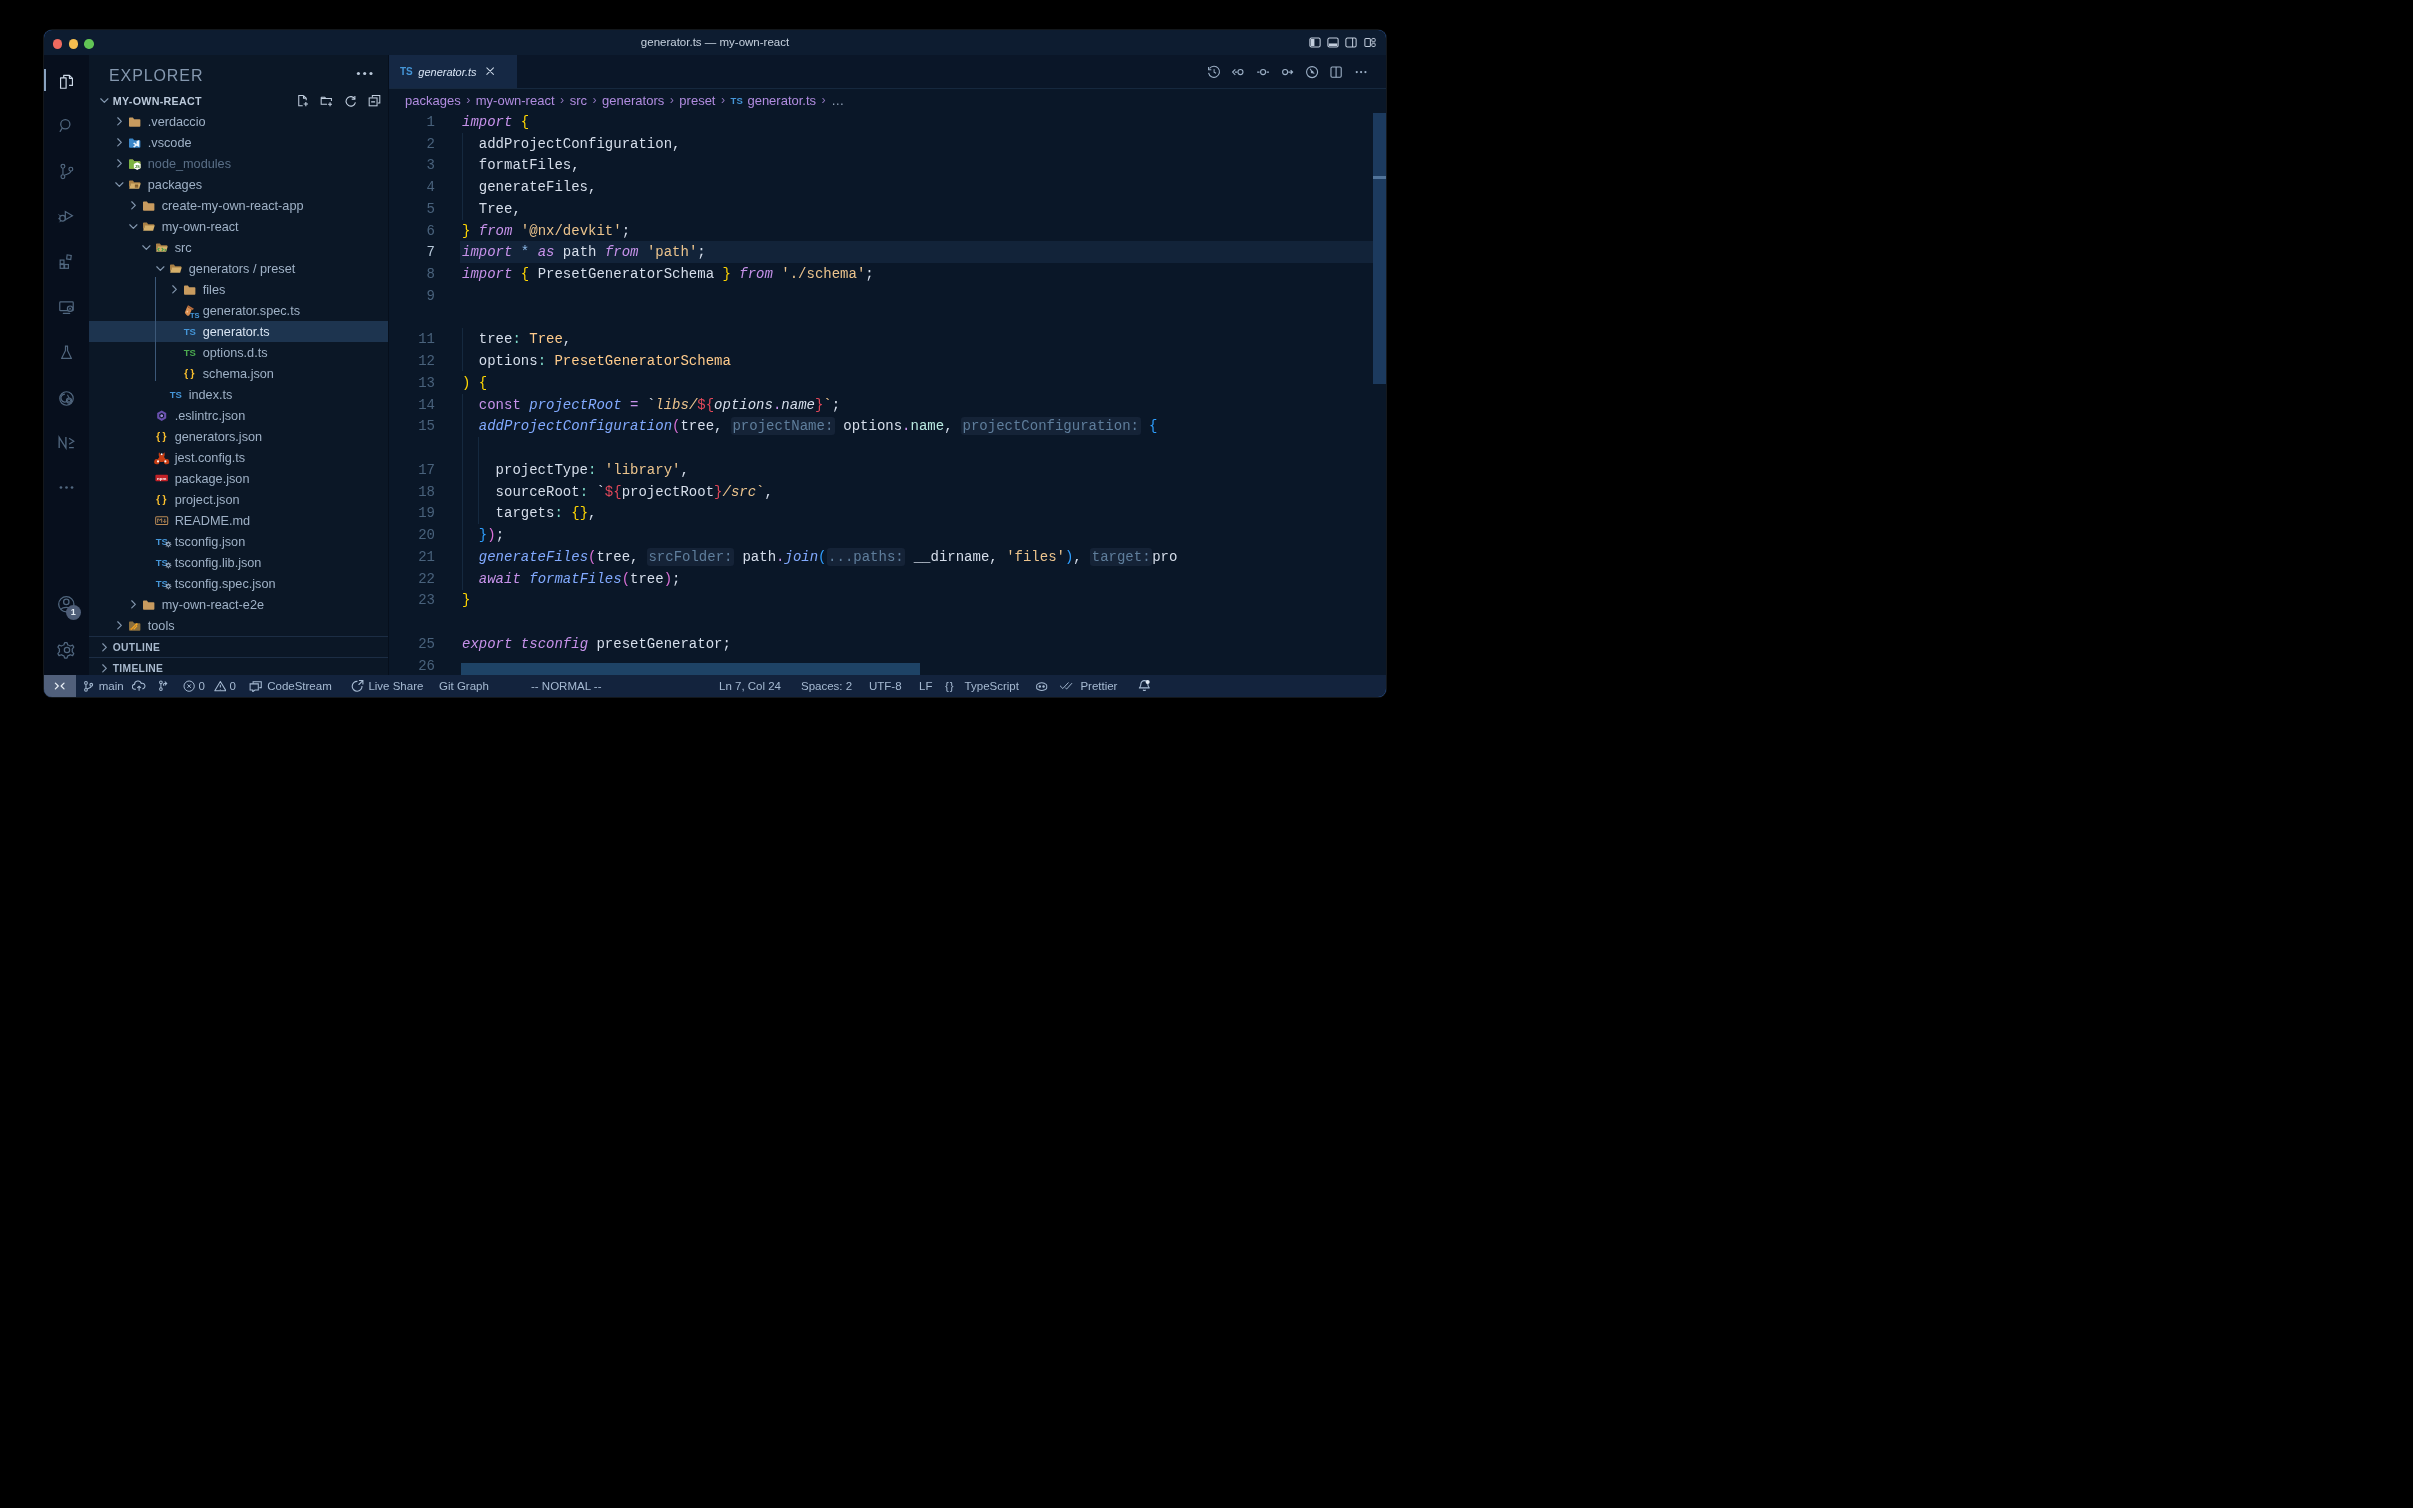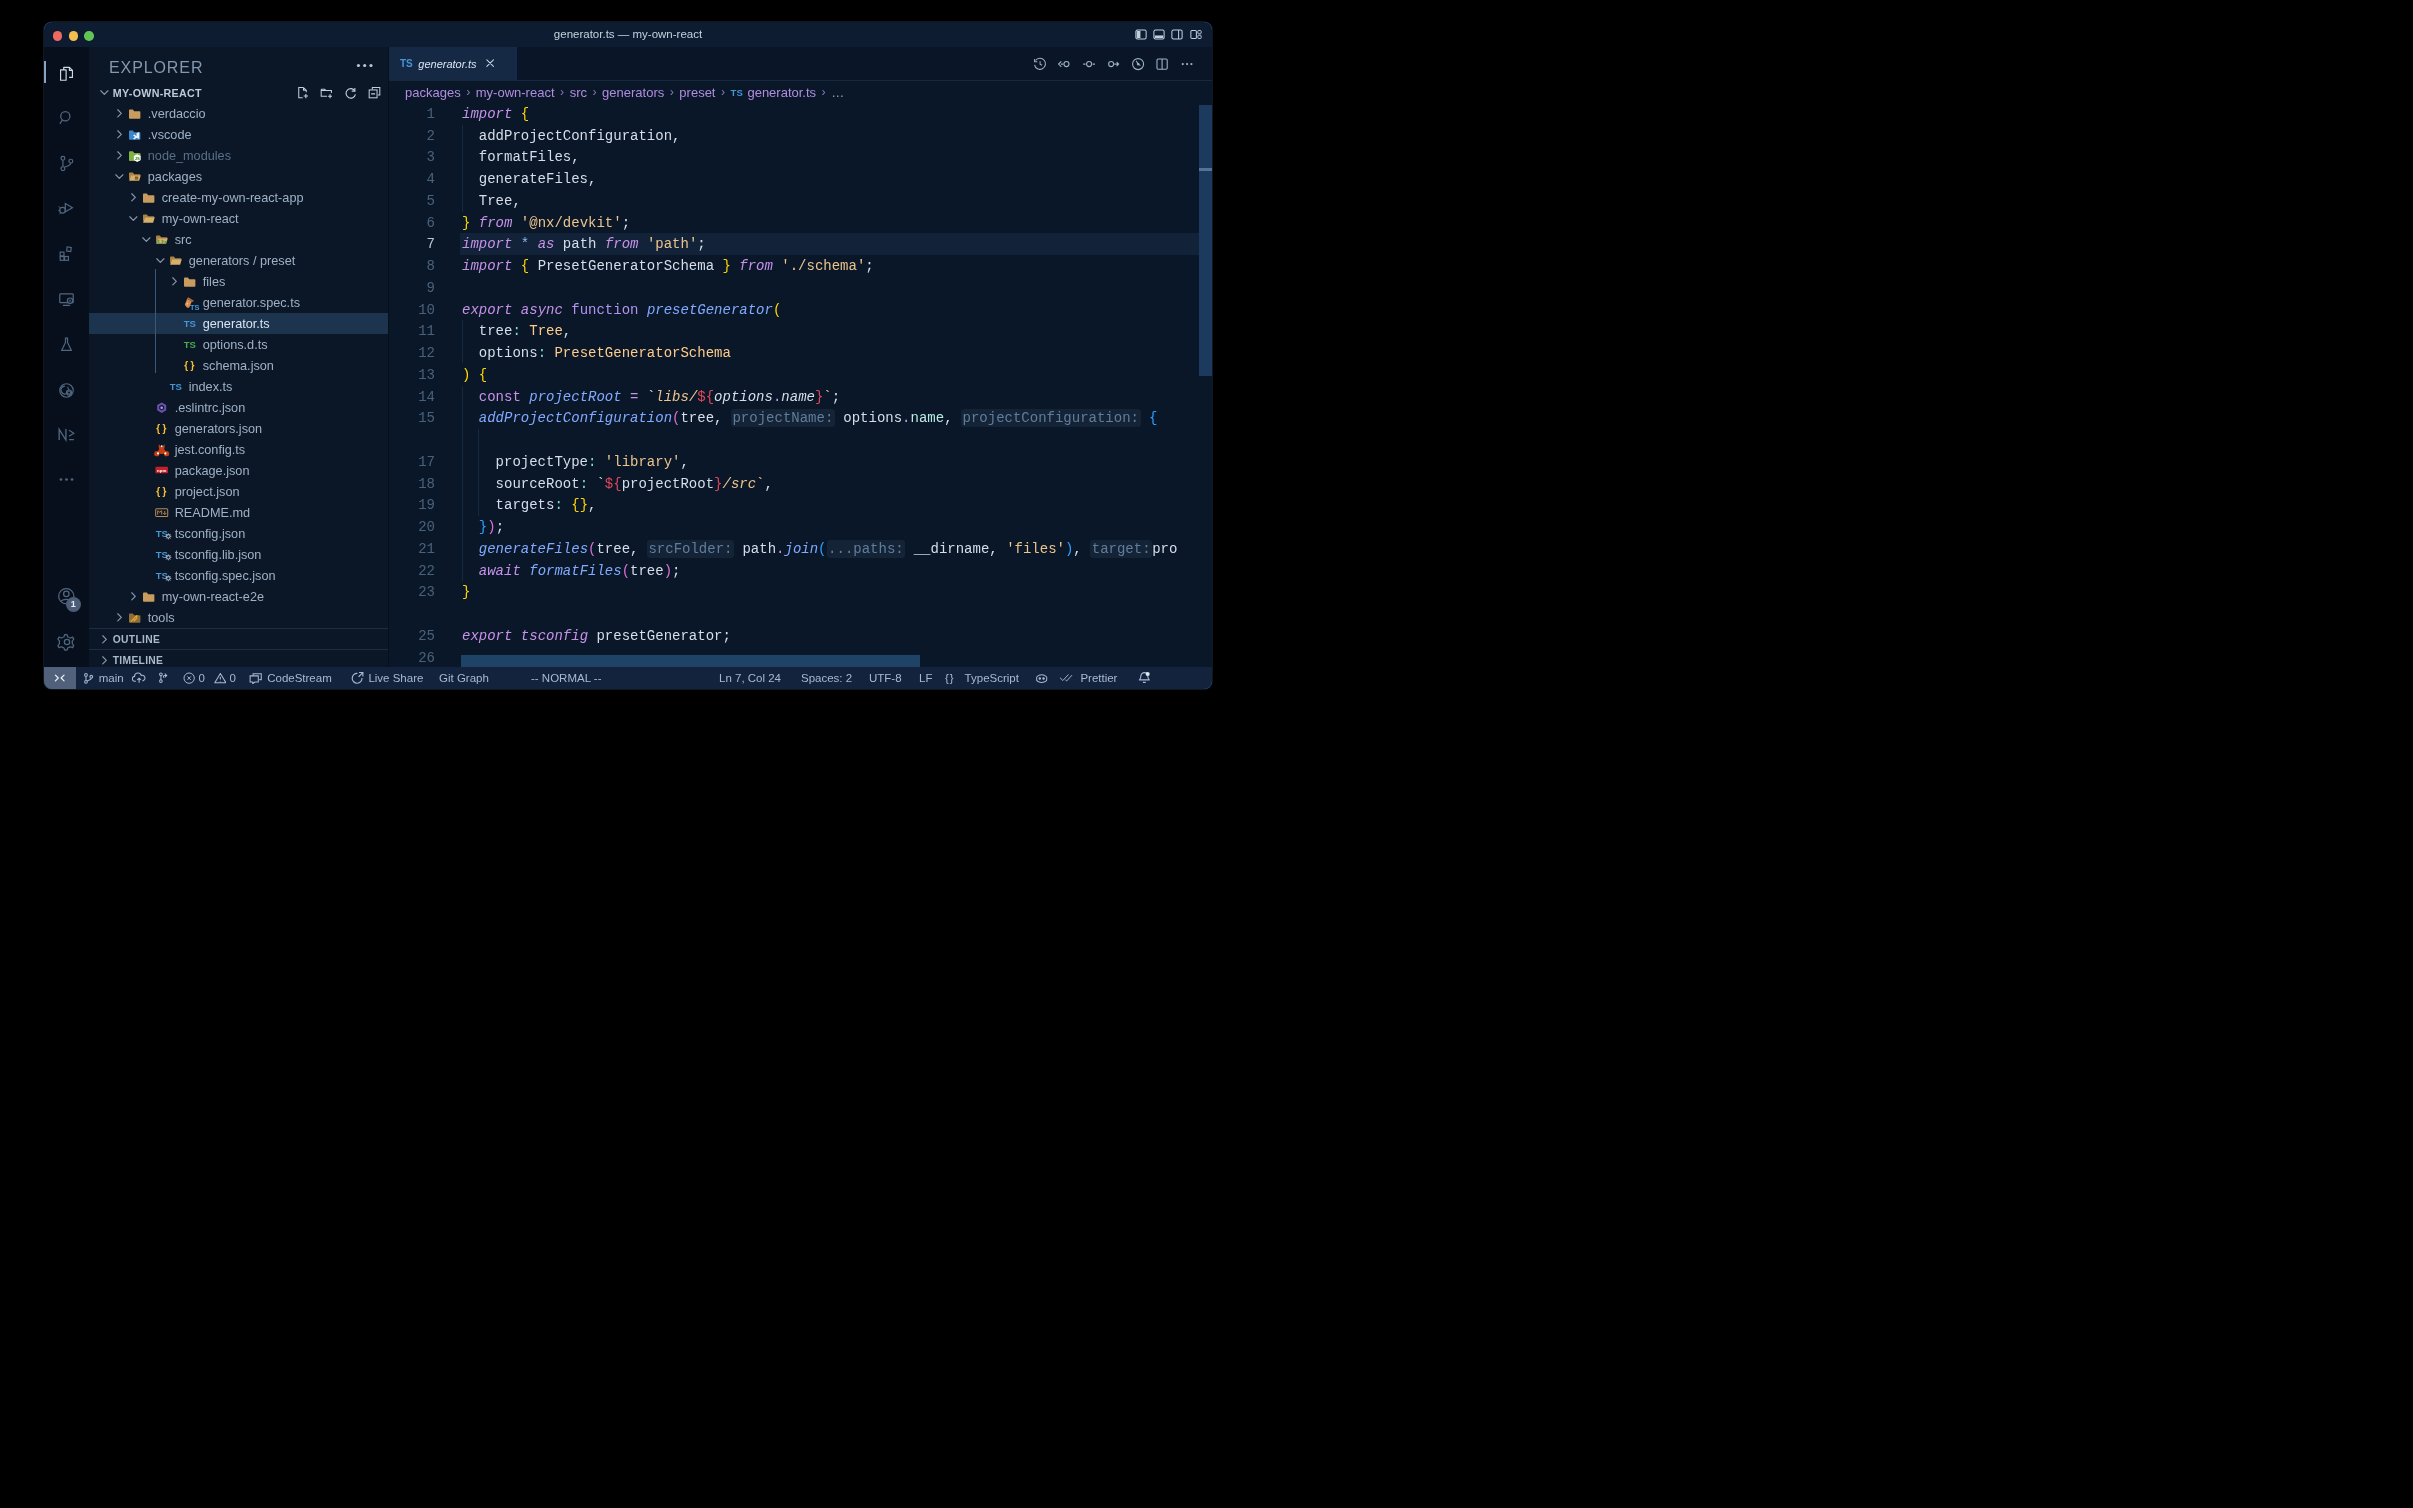--- a/index.html
+++ b/index.html
@@ -1,19 +1,19 @@
 <!DOCTYPE html>
 <html style="font-size:12.7px"><head>
 <meta charset="utf-8">
 <style>
   * { margin:0; padding:0; box-sizing:border-box; }
   html,body { width:1207px; height:754px; background:#000; overflow:hidden; }
   body { font-family:"Liberation Sans", sans-serif; }
   .window {
-    position:absolute; left:44px; top:22px; width:1168px; height:667px;
+    position:absolute; left:44px; top:30px; width:1342px; height:667px;
     background:#3b82f6; border-radius:8px; overflow:hidden;
     box-shadow:0 0 0 0.8px rgba(120,140,170,0.22);
     display:flex; flex-direction:column;
   }
   .titlebar {
     height:25px; background:#0d1c30; flex:none; position:relative;
   }
   .tl { position:absolute; top:40px; width:9.5px; height:9.5px; border-radius:50%; }
   .title-text {
     position:absolute; top:0; left:0; right:0; height:25px; line-height:25px;
@@ -593,21 +593,20 @@
         <div class="ig" style="left:89px; top:326px; height:87px;"></div>
         <div class="cline" style="top:0px"><span class="lnum">1</span><span class="ltext"><span class="k">import</span> <span class="b1">{</span></span></div>
         <div class="cline" style="top:22px"><span class="lnum">2</span><span class="ltext"><span class="w">  addProjectConfiguration,</span></span></div>
         <div class="cline" style="top:43px"><span class="lnum">3</span><span class="ltext"><span class="w">  formatFiles,</span></span></div>
         <div class="cline" style="top:65px"><span class="lnum">4</span><span class="ltext"><span class="w">  generateFiles,</span></span></div>
         <div class="cline" style="top:87px"><span class="lnum">5</span><span class="ltext"><span class="w">  Tree,</span></span></div>
         <div class="cline" style="top:109px"><span class="lnum">6</span><span class="ltext"><span class="b1">}</span> <span class="k">from</span> <span class="s">'@nx/devkit'</span><span class="w">;</span></span></div>
         <div class="cline" style="top:130px"><span class="lnum" style="color:#b6c7d9;">7</span><span class="ltext"><span class="k">import</span> <span class="st">*</span> <span class="k">as</span> <span class="w">path</span> <span class="k">from</span> <span class="s">'path'</span><span class="w">;</span></span></div>
         <div class="cline" style="top:152px"><span class="lnum">8</span><span class="ltext"><span class="k">import</span> <span class="b1">{</span> <span class="w">PresetGeneratorSchema</span> <span class="b1">}</span> <span class="k">from</span> <span class="s">'./schema'</span><span class="w">;</span></span></div>
         <div class="cline" style="top:174px"><span class="lnum">9</span></div>
-        <div class="cline" style="top:196px"><span class="lnum">10</span><span class="ltext"><span class="k">export</span> <span class="k">async</span> <span class="fnk">function</span> <span class="fn">presetGenerator</span><span class="b1">(</span></span></div>
         <div class="cline" style="top:217px"><span class="lnum">11</span><span class="ltext"><span class="w">  tree</span><span class="te">:</span> <span class="ty">Tree</span><span class="w">,</span></span></div>
         <div class="cline" style="top:239px"><span class="lnum">12</span><span class="ltext"><span class="w">  options</span><span class="te">:</span> <span class="ty">PresetGeneratorSchema</span></span></div>
         <div class="cline" style="top:261px"><span class="lnum">13</span><span class="ltext"><span class="b1">) {</span></span></div>
         <div class="cline" style="top:283px"><span class="lnum">14</span><span class="ltext"><span class="w">  </span><span class="ku">const</span> <span class="fn">projectRoot</span> <span class="ku">=</span> <span class="w">`</span><span class="si">libs/</span><span class="rd">${</span><span class="pi">options</span><span class="ac">.</span><span class="pi">name</span><span class="rd">}</span><span class="s">`</span><span class="w">;</span></span></div>
         <div class="cline" style="top:304px"><span class="lnum">15</span><span class="ltext"><span class="w">  </span><span class="fn">addProjectConfiguration</span><span class="b2">(</span><span class="w">tree, </span><span class="hint">projectName:</span><span class="w"> options</span><span class="ac">.</span><span class="pr">name</span><span class="w">, </span><span class="hint">projectConfiguration:</span><span class="w"> </span><span class="b3">{</span></span></div>
         <div class="cline" style="top:348px"><span class="lnum">17</span><span class="ltext"><span class="w">    projectType</span><span class="te">:</span> <span class="s">'library'</span><span class="w">,</span></span></div>
         <div class="cline" style="top:370px"><span class="lnum">18</span><span class="ltext"><span class="w">    sourceRoot</span><span class="te">:</span> <span class="w">`</span><span class="rd">${</span><span class="w">projectRoot</span><span class="rd">}</span><span class="si">/src</span><span class="s">`</span><span class="w">,</span></span></div>
         <div class="cline" style="top:391px"><span class="lnum">19</span><span class="ltext"><span class="w">    targets</span><span class="te">:</span> <span class="b1">{}</span><span class="w">,</span></span></div>
         <div class="cline" style="top:413px"><span class="lnum">20</span><span class="ltext"><span class="w">  </span><span class="b3">}</span><span class="b2">)</span><span class="w">;</span></span></div>
         <div class="cline" style="top:435px"><span class="lnum">21</span><span class="ltext"><span class="w">  </span><span class="fn">generateFiles</span><span class="b2">(</span><span class="w">tree, </span><span class="hint">srcFolder:</span><span class="w"> path</span><span class="ac">.</span><span class="fn">join</span><span class="b3">(</span><span class="hint">...paths:</span><span class="w"> __dirname, </span><span class="s">'files'</span><span class="b3">)</span><span class="w">, </span><span class="hint">target:</span><span class="w">pro</span></span></div>

